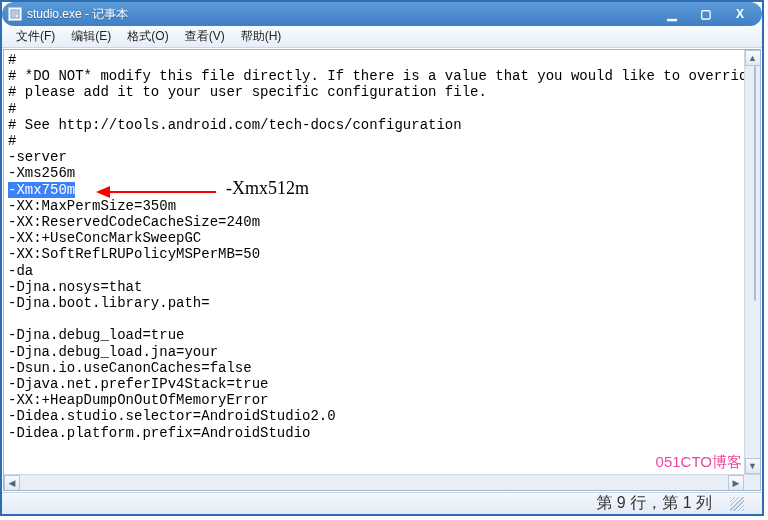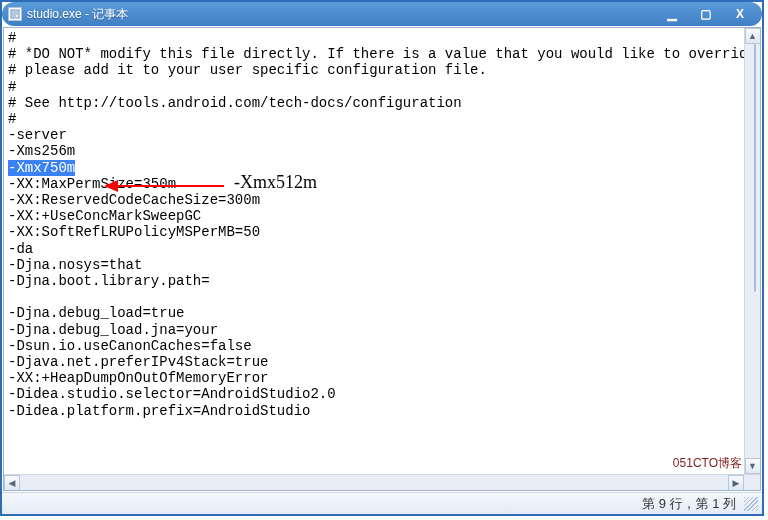--- a/index.html
+++ b/index.html
@@ -16,24 +16,24 @@
   .content-wrap { flex:1; position:relative; border:1px solid #a0b4d0; margin:1px; overflow:hidden; background:#fff;}
   .content { position:absolute; inset:0 16px 0 0; padding:2px 4px; font-family: "SimSun","NSimSun","MS Gothic","Courier New",monospace; font-size:14px; line-height:16.2px; white-space:pre; color:#000; overflow:hidden; }
   .hl { background:#3b82f6; color:#fff; }
   .vscroll { position:absolute; top:0; right:0; bottom:16px; width:16px; background:#e9eef6; border-left:1px solid #cfd8e6; display:flex; flex-direction:column; align-items:center; }
   .sbtn { width:16px; height:16px; background:linear-gradient(#f8fbff,#dfe8f4); border:1px solid #b8c6da; font-size:9px; color:#567; display:flex;align-items:center;justify-content:center; cursor:pointer;}
   .track{flex:1; position:relative;}
   .thumb{position:absolute; left:1px; right:1px; top:0; height:60%; background:linear-gradient(#e8f0fb,#cfe0f4); border:1px solid #a9bdd8; border-radius:2px;}
   .hscroll{position:absolute; left:0; right:0; bottom:0; height:16px; background:#e9eef6; border-top:1px solid #cfd8e6; display:flex;}
   .htrack{flex:1;}
   .corner{width:16px;height:16px;background:#e9eef6;}
-  .statusbar{height:22px; background:linear-gradient(#f4f8fd,#e3ebf6); border-top:1px solid #c9d7ea; display:flex; align-items:center; justify-content:flex-end; font-size:13px; color:#333; padding:0 4px; gap:8px;}
+  .statusbar{height:22px; background:linear-gradient(#f4f8fd,#e3ebf6); border-top:1px solid #c9d7ea; display:flex; align-items:center; justify-content:flex-end; font-size:16px; color:#333; padding:0 18px; gap:18px;}
   .grip{width:14px;height:14px; background:repeating-linear-gradient(135deg,#a9bdd8 0 1px,transparent 1px 3px);}
-  .watermark{position:absolute; right:18px; bottom:18px; font-size:12px; color:#7f1d1d; pointer-events:none; font-family:"Microsoft YaHei",sans-serif;}
-  .annot{ position:absolute; left:100px; top:128px; width:230px; height:24px; pointer-events:none;margin-top:16px;}
+  .watermark{position:absolute; right:18px; bottom:18px; font-size:15px; color:#ec4899; pointer-events:none; font-family:"Microsoft YaHei",sans-serif;}
+  .annot{ position:absolute; left:92px; top:128px; width:230px; height:24px; pointer-events:none;}
   .annot svg{position:absolute; left:0; top:6px; width:120px; height:16px;}
   .annot-text{ position:absolute; left:130px; top:0; font-family:"Times New Roman","SimSun",serif; font-size:18px; color:#000;}
 </style>
 </head>
 <body>
 
 <div class="window">
 
   <div class="titlebar">
     <span class="icon">
@@ -45,33 +45,40 @@
         </svg>
     </span>
     <span class="title">studio.exe - 记事本</span>
     <div class="winbtns">
       <div class="winbtn">▁</div>
       <div class="winbtn">▢</div>
       <div class="winbtn close">X</div>
     </div>
   </div>
 
+  <div class="menubar">
+    <div class="menuitem">文件(F)</div>
+    <div class="menuitem">编辑(E)</div>
+    <div class="menuitem">格式(O)</div>
+    <div class="menuitem">查看(V)</div>
+    <div class="menuitem">帮助(H)</div>
+  </div>
 
   <div class="content-wrap">
     <div class="content"><span>#</span>
 <span># *DO NOT* modify this file directly. If there is a value that you would like to override,</span>
 <span># please add it to your user specific configuration file.</span>
 <span>#</span>
 <span># See http://tools.android.com/tech-docs/configuration</span>
 <span>#</span>
 <span>-server</span>
 <span>-Xms256m</span>
 <span class="hl">-Xmx750m</span>
 <span>-XX:MaxPermSize=350m</span>
-<span>-XX:ReservedCodeCacheSize=300m</span>
+<span>-XX:ReservedCodeCacheSize=240m</span>
 <span>-XX:+UseConcMarkSweepGC</span>
 <span>-XX:SoftRefLRUPolicyMSPerMB=50</span>
 <span>-da</span>
 <span>-Djna.nosys=that</span>
 <span>-Djna.boot.library.path=</span>
 <span></span>
 <span>-Djna.debug_load=true</span>
 <span>-Djna.debug_load.jna=your</span>
 <span>-Dsun.io.useCanonCaches=false</span>
 <span>-Djava.net.preferIPv4Stack=true</span>

